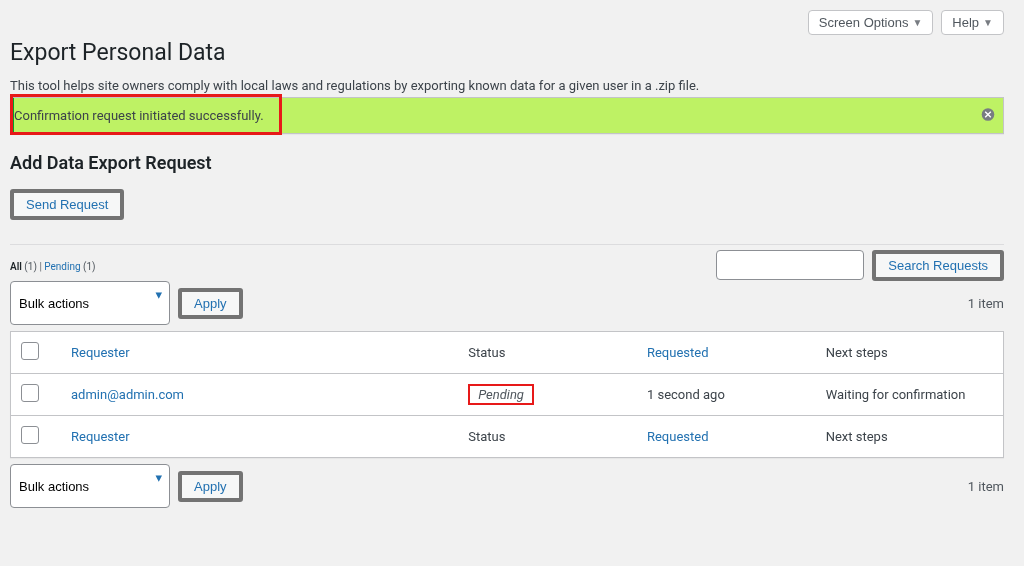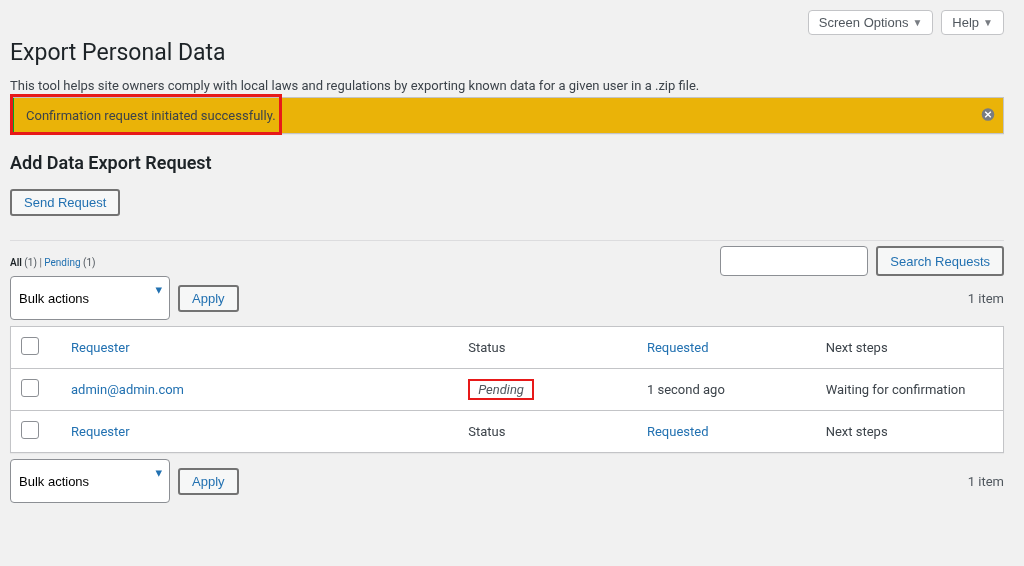--- a/index.html
+++ b/index.html
@@ -16,22 +16,22 @@
   }
   .top-btn {
     background: #fff; border: 1px solid #c3c4c7; border-radius: 4px;
     padding: 4px 10px; font-size: 13px; color: #50575e; cursor: pointer;
     display: inline-flex; align-items: center; gap: 4px;
   }
   .tri-down { font-size: 10px; color: #787c82; }
   h1 { font-size: 23px; font-weight: 400; margin: 0 0 12px 0; color: #1d2327; }
   .description { font-size: 13px; color: #3c434a; margin: 0 0 4px 0; }
   .notice {
-    background: #eab308; border: 1px solid #c3c4c7; border-left: 4px solid #00a32a;
-    padding: 10px 12px; margin: 0 0 14px 0; position: relative;
+    background: #bef264; border: 1px solid #c3c4c7; border-left: 4px solid #00a32a;
+    padding: 10px 0; margin: 0 0 14px 0; position: relative;
     box-shadow: 0 1px 1px rgba(0,0,0,.04);
   }
   .notice-dismiss {
     position: absolute; right: 8px; top: 50%; transform: translateY(-50%);
     color: #787c82; cursor: pointer; font-size: 14px;
   }
   .red-box-notice {
     position: absolute; left: -4px; top: -4px; width: 272px; height: calc(100% + 6px);
     border: 3px solid #e71919; pointer-events: none; box-sizing: border-box;
   }
@@ -46,21 +46,21 @@
     border: 1px solid #8c8f94; border-radius: 4px; padding: 4px 8px;
     font-size: 13px; width: 280px; height: 20px; background: #fff;
   }
   .checkbox-wrap { display: inline-flex; align-items: center; gap: 6px; }
   .cb {
     width: 16px; height: 16px; border: 1px solid #8c8f94; border-radius: 3px;
     background: #fff; display: inline-flex; align-items: center; justify-content: center;
     font-size: 12px; color: #2271b1; cursor: pointer;
   }
   .button {
-    display: inline-block; background: #f6f7f7; border: 2px solid #737373;
+    display: inline-block; background: #f6f7f7; border: 4px solid #737373;
     color: #2271b1; border-radius: 3px; padding: 4px 12px; font-size: 13px;
     cursor: pointer;
   }
   .hr { border: none; border-top: 1px solid #dcdcde; margin: 24px 0 16px 0; }
   .subsubsub { font-size: 10px; color: #646970; margin: 8px 0; }
   .subsubsub a { color: #2271b1; text-decoration: none; }
   .subsubsub .current { font-weight: 600; color: #1d2327; }
   .subsubsub .count { color: #50575e; }
   .search-box { float: right; margin-top: -30px; display: flex; gap: 8px; }
   .search-input {

